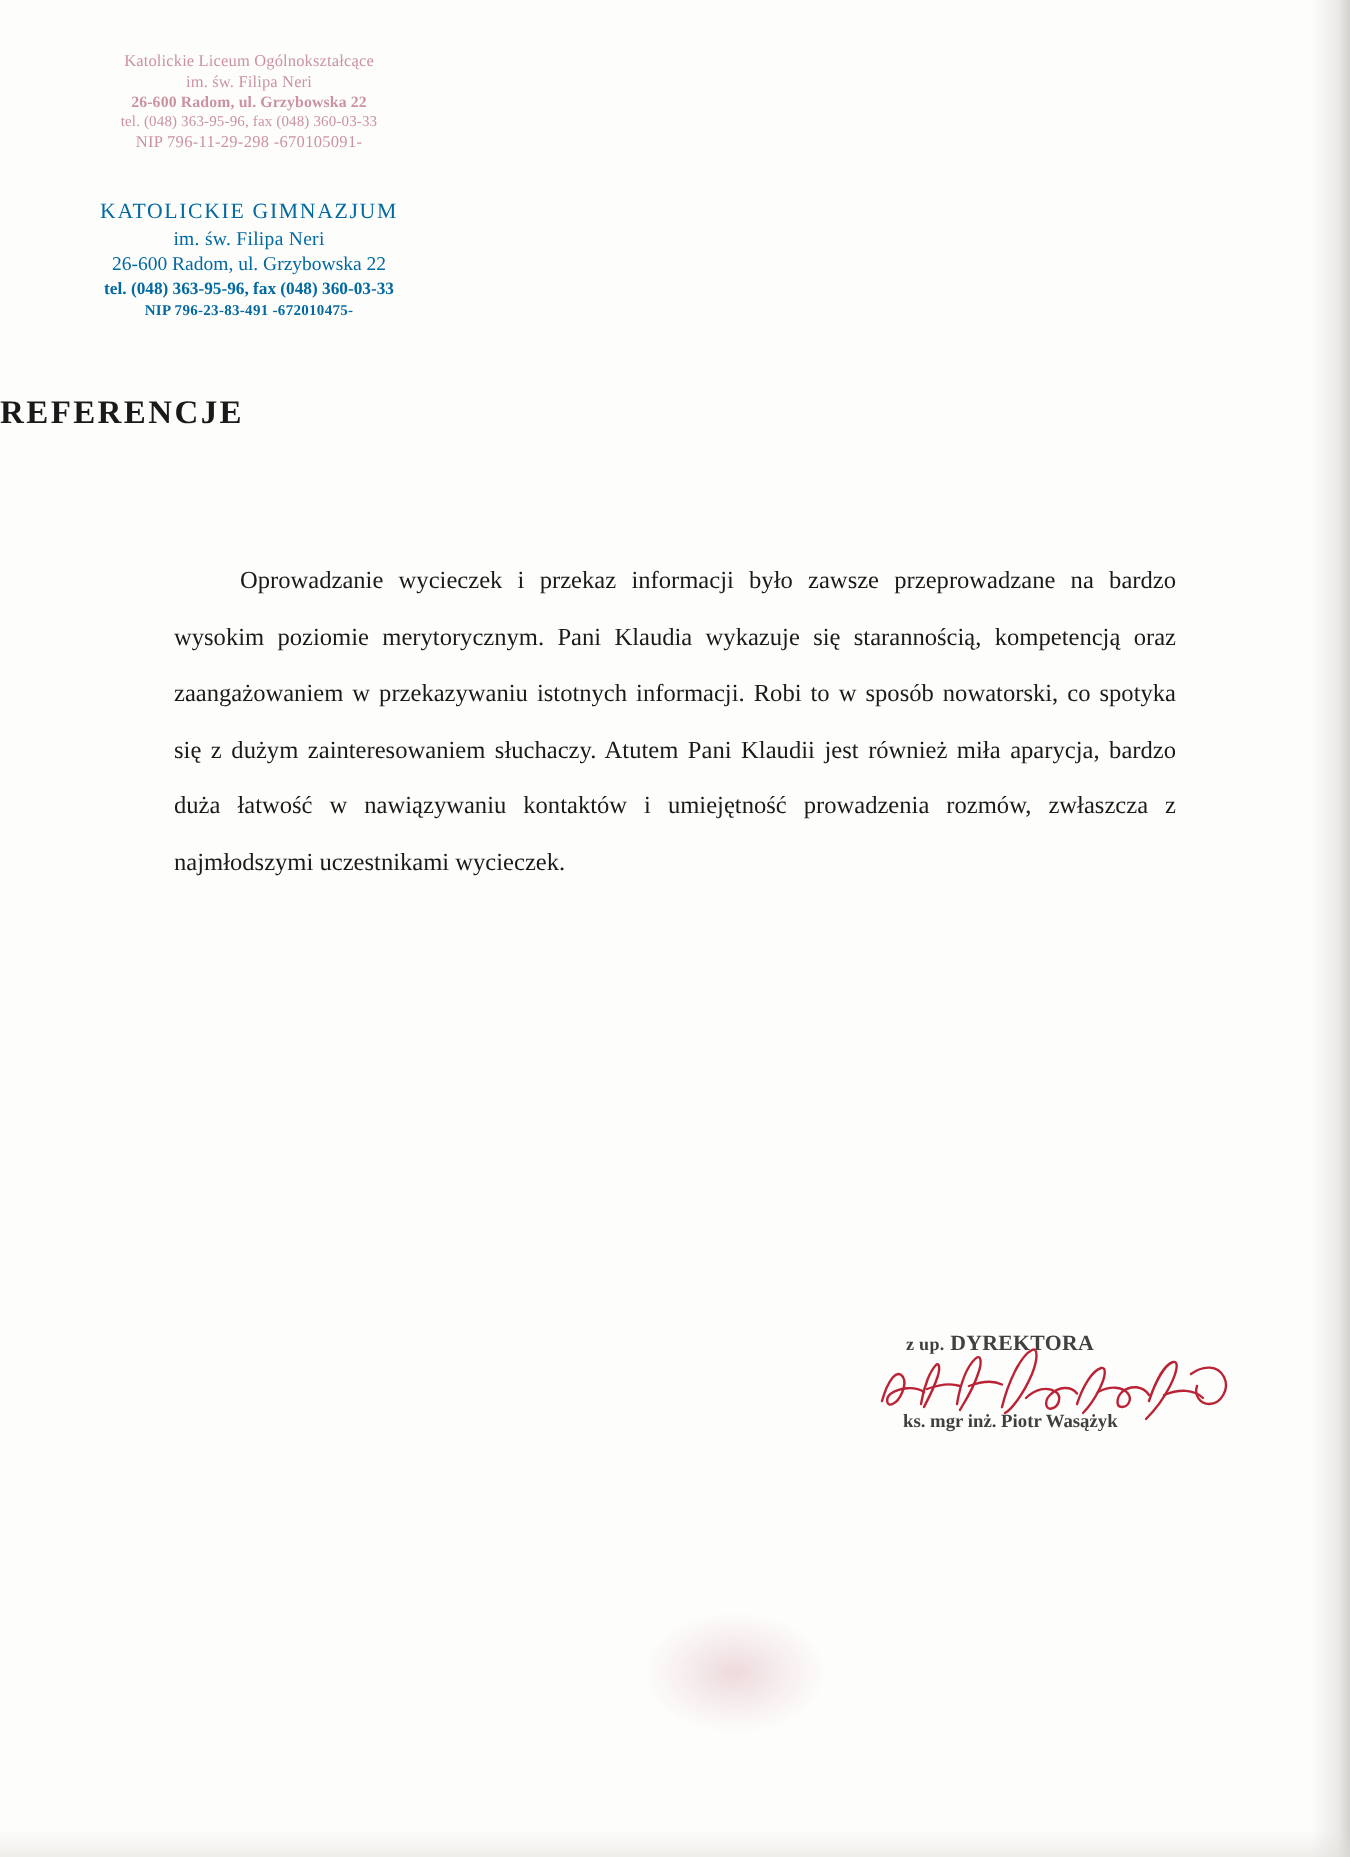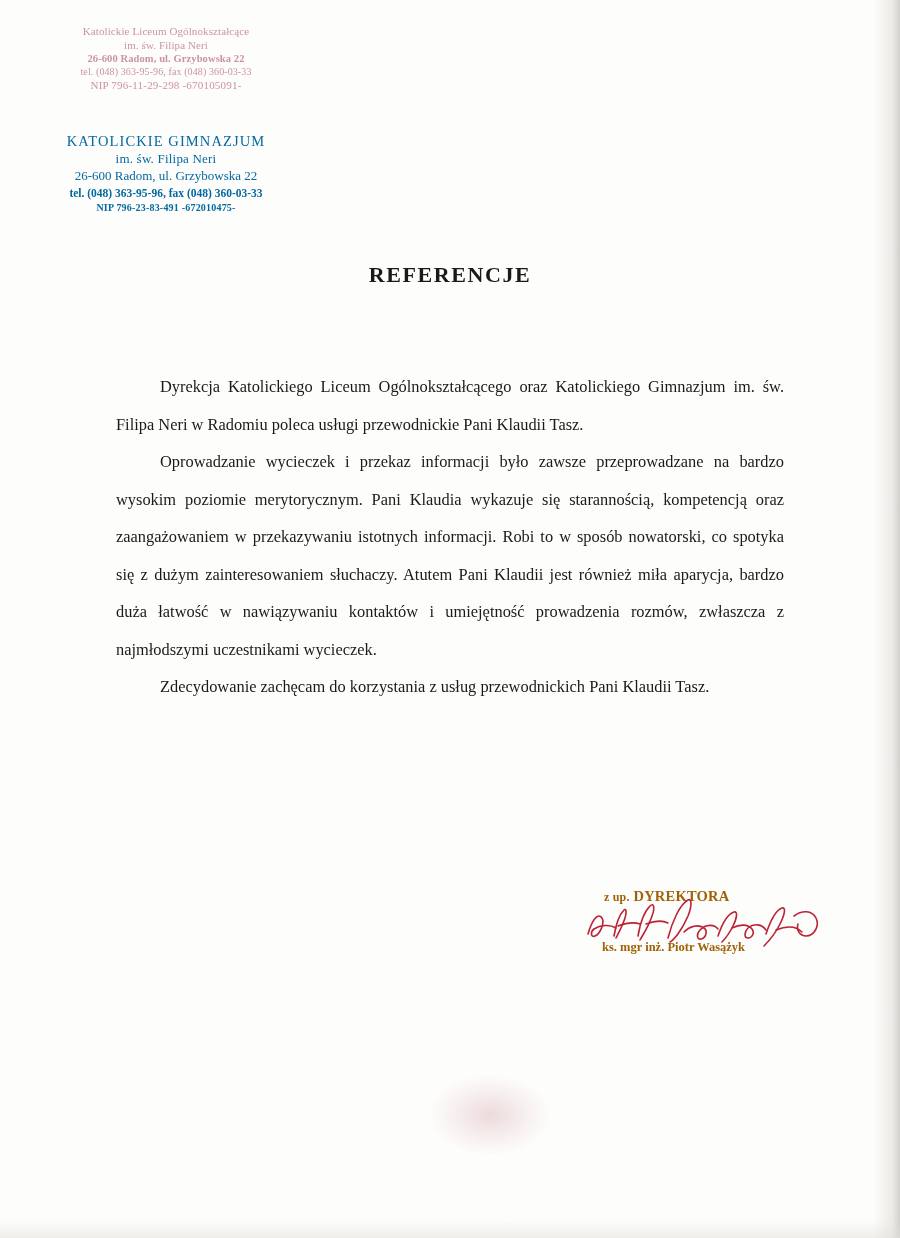--- a/index.html
+++ b/index.html
@@ -38,21 +38,21 @@
 
   
   .stamp {
     position: absolute;
     text-align: center;
     color: #b2566b;
     line-height: 1.28;
   }
   .stamp-faded {
     left: 56px;
-    top: 24px;
+    top: 34px;
     width: 220px;
     color: #c07c8c;
     opacity: .82;
     font-size: 10.5px;
     letter-spacing: .1px;
   }
   .stamp-faded .l1 { font-size: 11px; }
   .stamp-faded .l2 { font-size: 11px; }
   .stamp-faded .l3 { font-size: 10.5px; font-weight: 600; }
   .stamp-faded .l4 { font-size: 10px; }
@@ -89,21 +89,20 @@
     margin-top: 1px;
     letter-spacing: .2px;
   }
 
   
   .doc-title {
     position: absolute;
     left: 0;
     top: 262px;
     width: 900px;
-    text-align: center;
     font-size: 22px;
     font-weight: 700;
     letter-spacing: 1.6px;
   }
 
   
   .body-copy {
     position: absolute;
     left: 116px;
     top: 368px;
@@ -121,21 +120,21 @@
     margin-top: 0;
   }
 
   
   .sig-block {
     position: absolute;
     left: 588px;
     top: 888px;
     width: 250px;
     height: 96px;
-    color: #a16207;
+    color: #404040;
   }
   .sig-line1 {
     position: absolute;
     left: 16px;
     top: 0px;
     font-size: 14.5px;
     font-weight: 700;
     letter-spacing: .2px;
     white-space: nowrap;
   }
@@ -187,23 +186,21 @@
     <div class="m1">KATOLICKIE GIMNAZJUM</div>
     <div class="m2">im. św. Filipa Neri</div>
     <div class="m3">26-600 Radom, ul. Grzybowska 22</div>
     <div class="m4">tel. (048) 363-95-96, fax (048) 360-03-33</div>
     <div class="m5">NIP 796-23-83-491      -672010475-</div>
   </div>
 
   <div class="doc-title">REFERENCJE</div>
 
   <div class="body-copy">
-    <p>Dyrekcja Katolickiego Liceum Ogólnokształcącego oraz Katolickiego Gimnazjum im. św. Filipa Neri w Radomiu poleca usługi przewodnickie Pani Klaudii Tasz.</p>
     <p>Oprowadzanie wycieczek i przekaz informacji było zawsze przeprowadzane na bardzo wysokim poziomie merytorycznym. Pani Klaudia wykazuje się starannością, kompetencją oraz zaangażowaniem w przekazywaniu istotnych informacji. Robi to w sposób nowatorski, co spotyka się z dużym zainteresowaniem słuchaczy. Atutem Pani Klaudii jest również miła aparycja, bardzo duża łatwość w nawiązywaniu kontaktów i umiejętność prowadzenia rozmów, zwłaszcza z najmłodszymi uczestnikami wycieczek.</p>
-    <p>Zdecydowanie zachęcam do korzystania z usług przewodnickich Pani Klaudii Tasz.</p>
   </div>
 
   <div class="sig-block">
     <div class="sig-line1">
       <span class="small">z up.</span>
       <span>DYREKTORA</span>
     </div>
     <svg class="sig-scribble" viewBox="0 0 250 56">
       <g fill="none" stroke="#bb2235" stroke-width="1.6" stroke-linecap="round">
         <path d="M8,38 C12,24 18,16 22,22 C25,27 20,38 15,40 C11,42 10,36 14,33 C20,29 30,28 36,32"></path>

